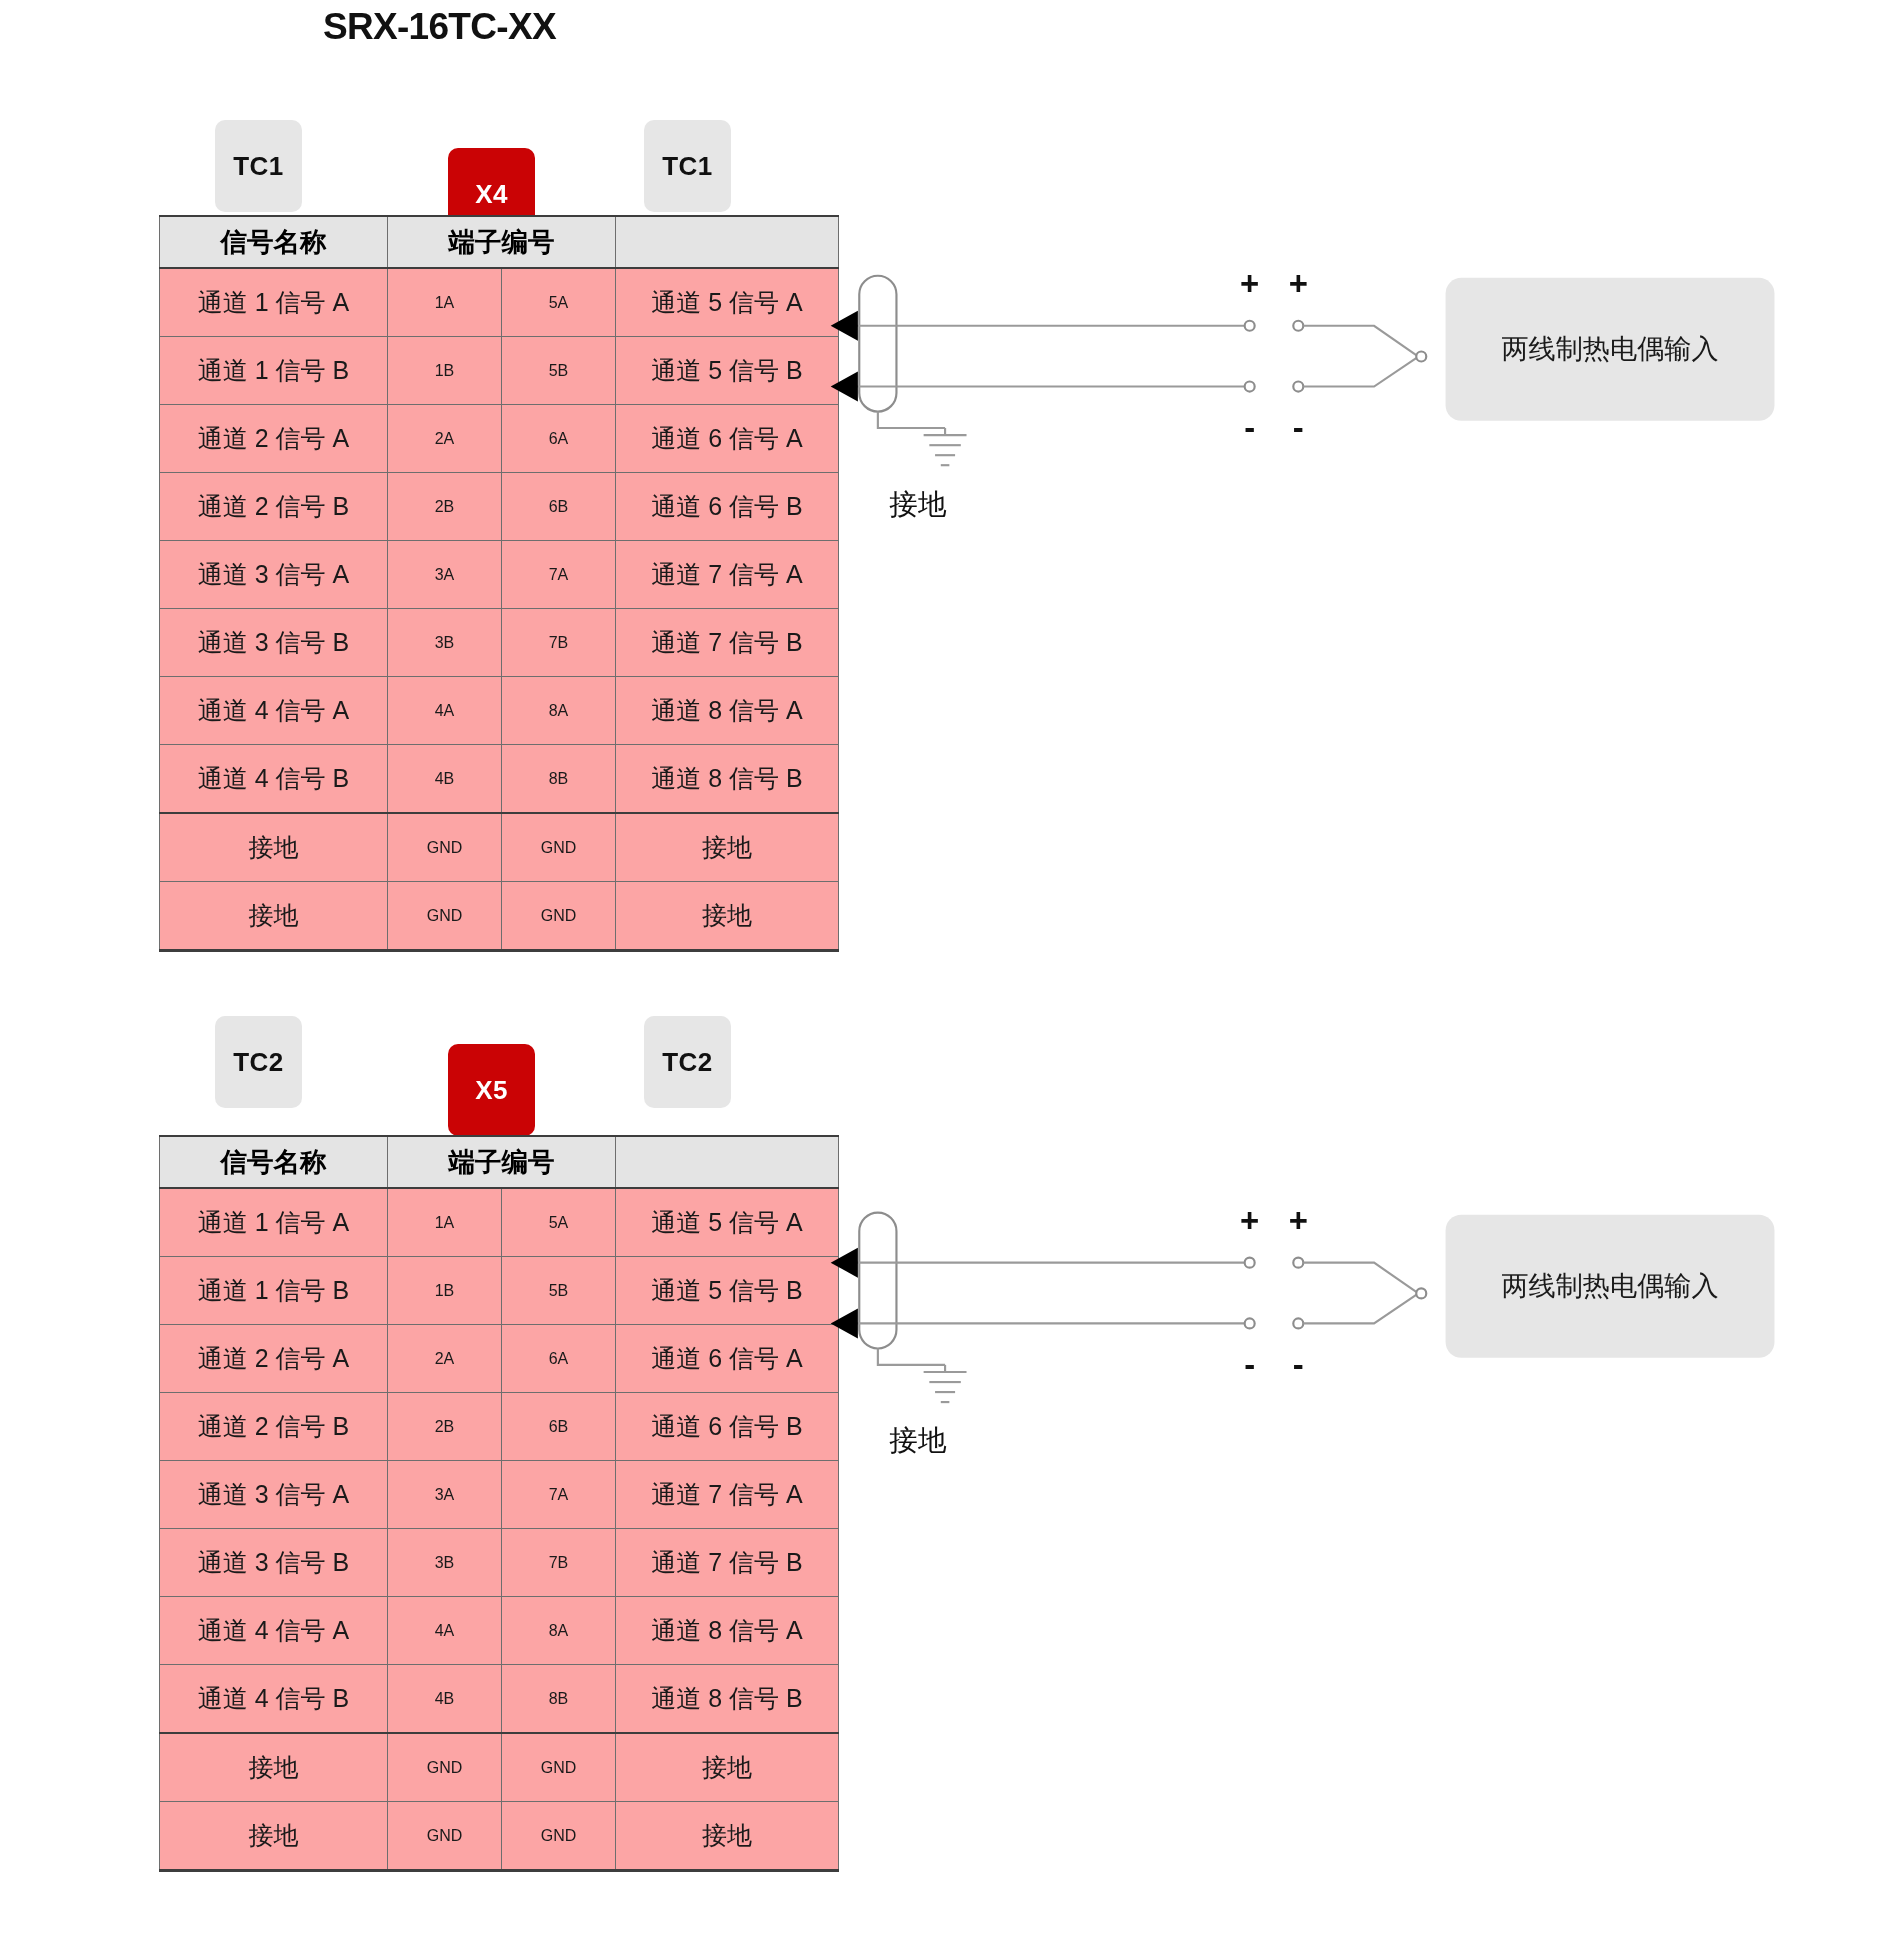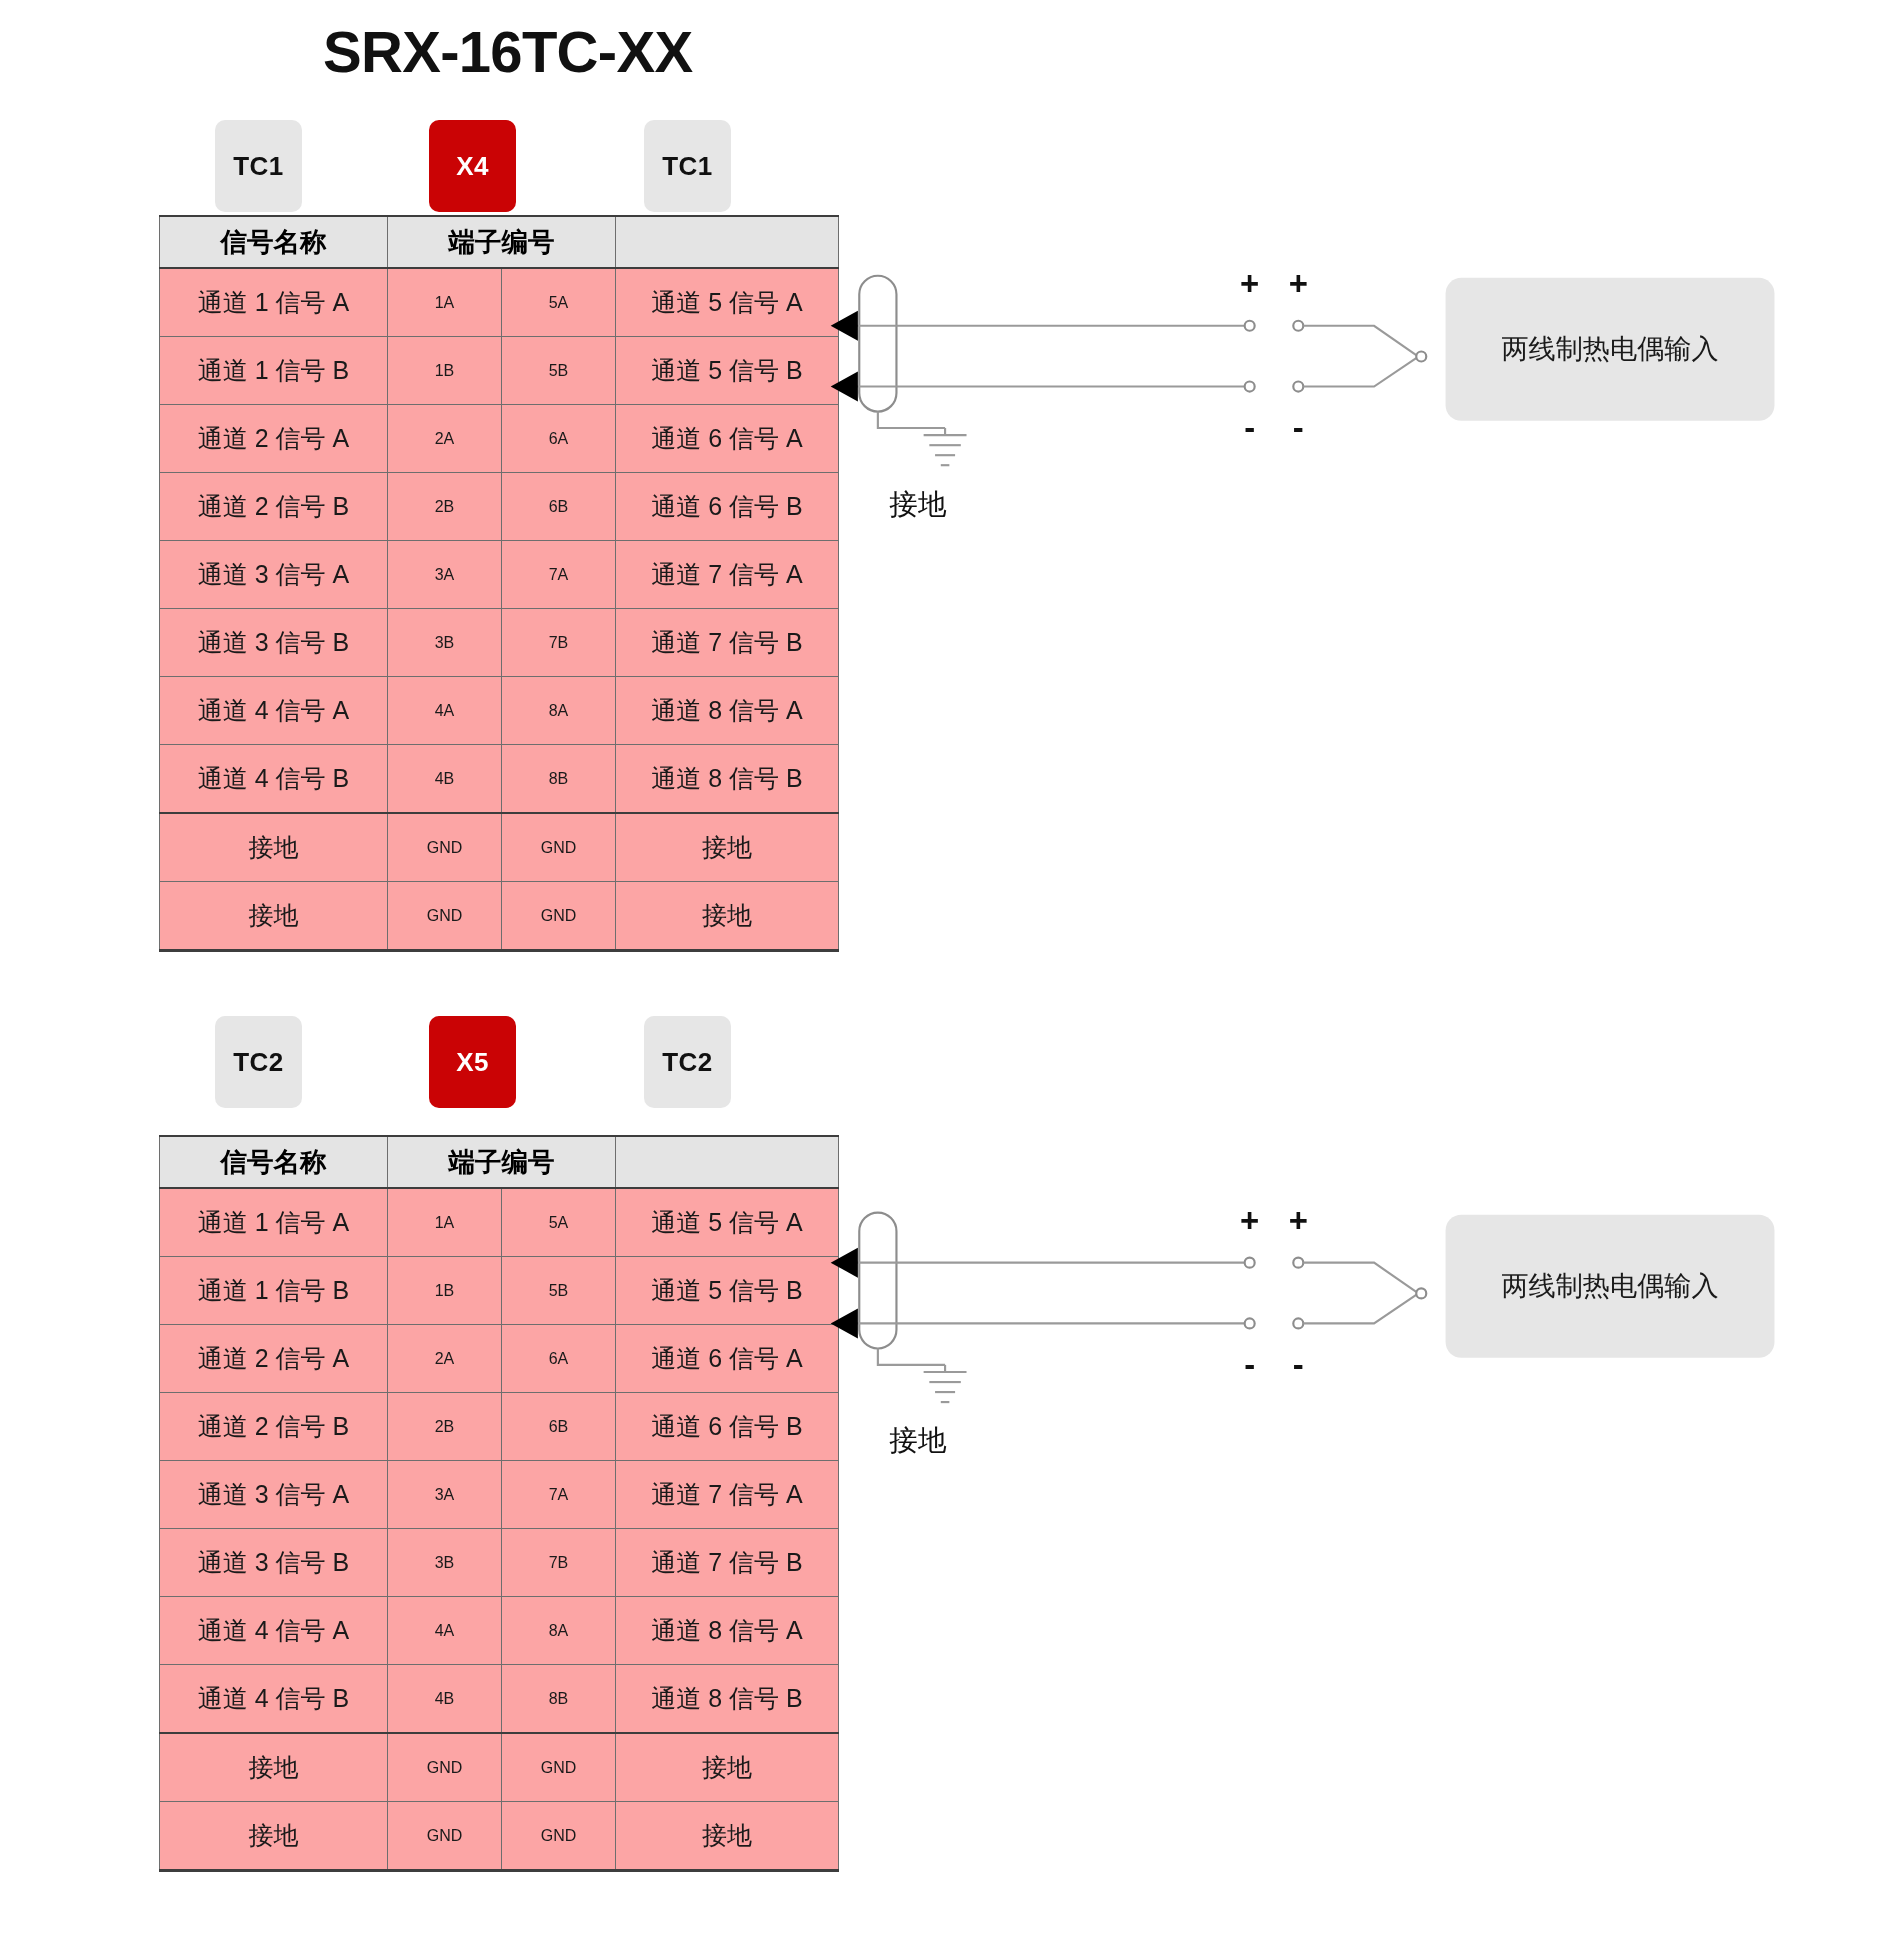--- a/index.html
+++ b/index.html
@@ -13,22 +13,22 @@
     position: relative;
     font-family: "Liberation Sans", "DejaVu Sans", sans-serif;
     color: #000000;
     overflow: hidden;
   }
 
   
   .title {
     position: absolute;
     left: 323px;
-    top: 18px;
-    font-size: 58px;
+    top: 6px;
+    font-size: 37px;
     font-weight: bold;
     letter-spacing: -0.7px;
     color: #111111;
     white-space: nowrap;
   }
 
   
   .chip-row {
     position: absolute;
     left: 0;
@@ -49,21 +49,21 @@
   }
   .chip.gray {
     background: #e6e6e6;
     color: #111111;
   }
   .chip.red {
     background: #ca0305;
     color: #ffffff;
   }
   .chip.left  { left: 215px; }
-  .chip.mid   { left: 429px; }
+  .chip.mid   { left: 448px; margin-top: 28px; }
   .chip.right { left: 644px; }
 
   
   .term-table {
     position: absolute;
     left: 159px;
     width: 680px;
     border-collapse: collapse;
     table-layout: fixed;
     background: #fca5a5;

